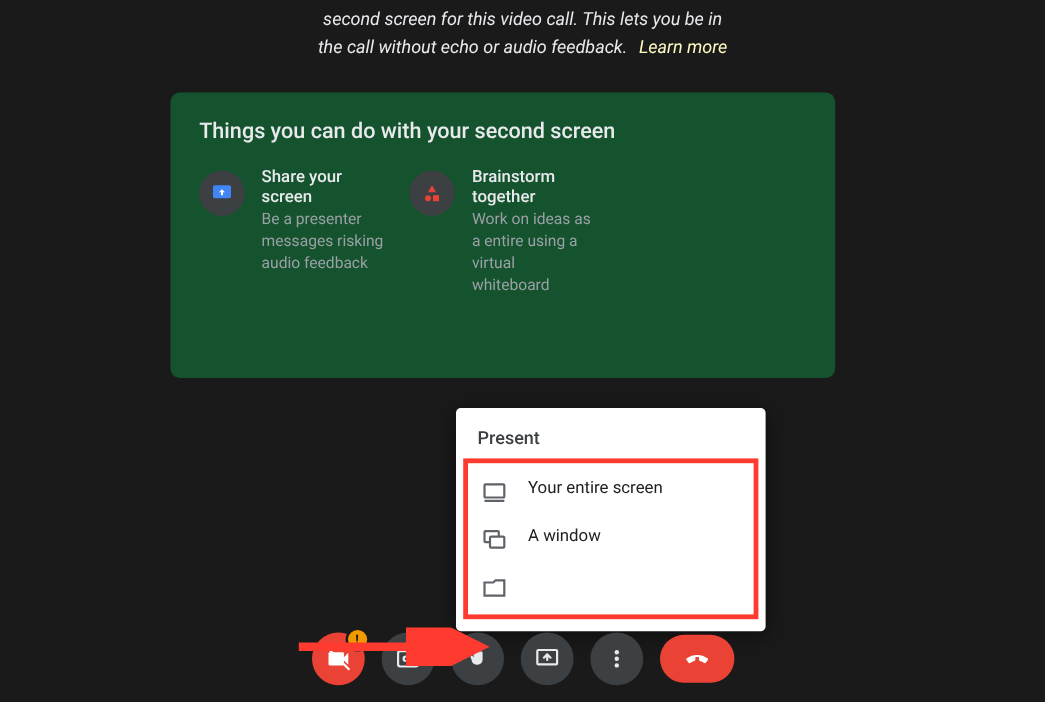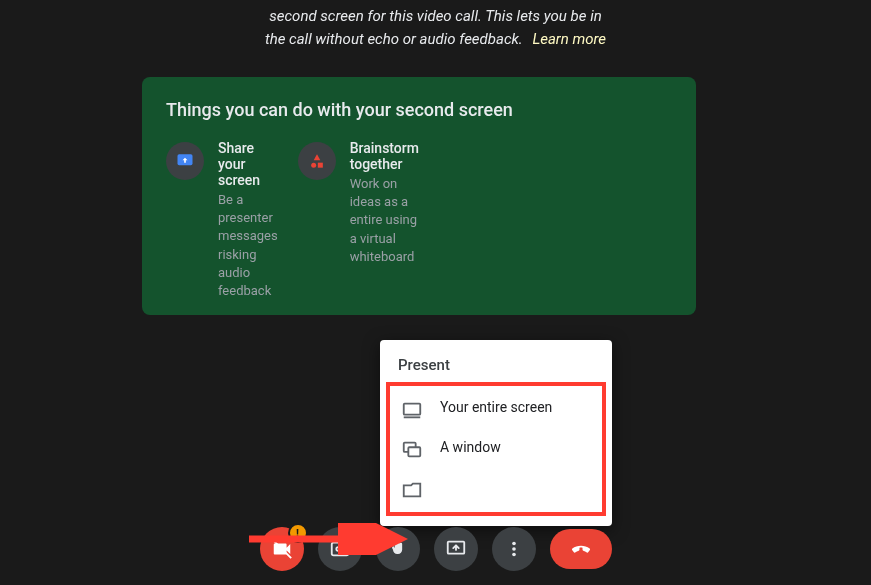--- a/index.html
+++ b/index.html
@@ -42,21 +42,21 @@
     margin-left: 36px;
   }
   .card-title {
     font-size: 18px;
     font-weight: 500;
     color: #e8eaed;
     margin-bottom: 20px;
   }
   .grid {
     display: grid;
-    grid-template-columns: 1fr 1fr 1fr 1fr;
+    grid-template-columns: 1fr 1fr 1fr;
     column-gap: 20px;
     row-gap: 26px;
   }
   .item {
     display: flex;
     align-items: flex-start;
   }
   .icon-circle {
     width: 38px;
     height: 38px;
@@ -81,21 +81,21 @@
     line-height: 1.4;
     color: #9aa0a6;
     max-width: 200px;
   }
 
   
   .popup {
     position: absolute;
     left: 380px;
     top: 340px;
-    width: 232px;
+    width: 258px;
     background: #fff;
     border-radius: 4px;
     box-shadow: 0 4px 16px rgba(0,0,0,0.5);
     color: #202124;
     padding-top: 16px;
     padding-bottom: 4px;
   }
   .popup-title {
     font-size: 15px;
     font-weight: 500;

